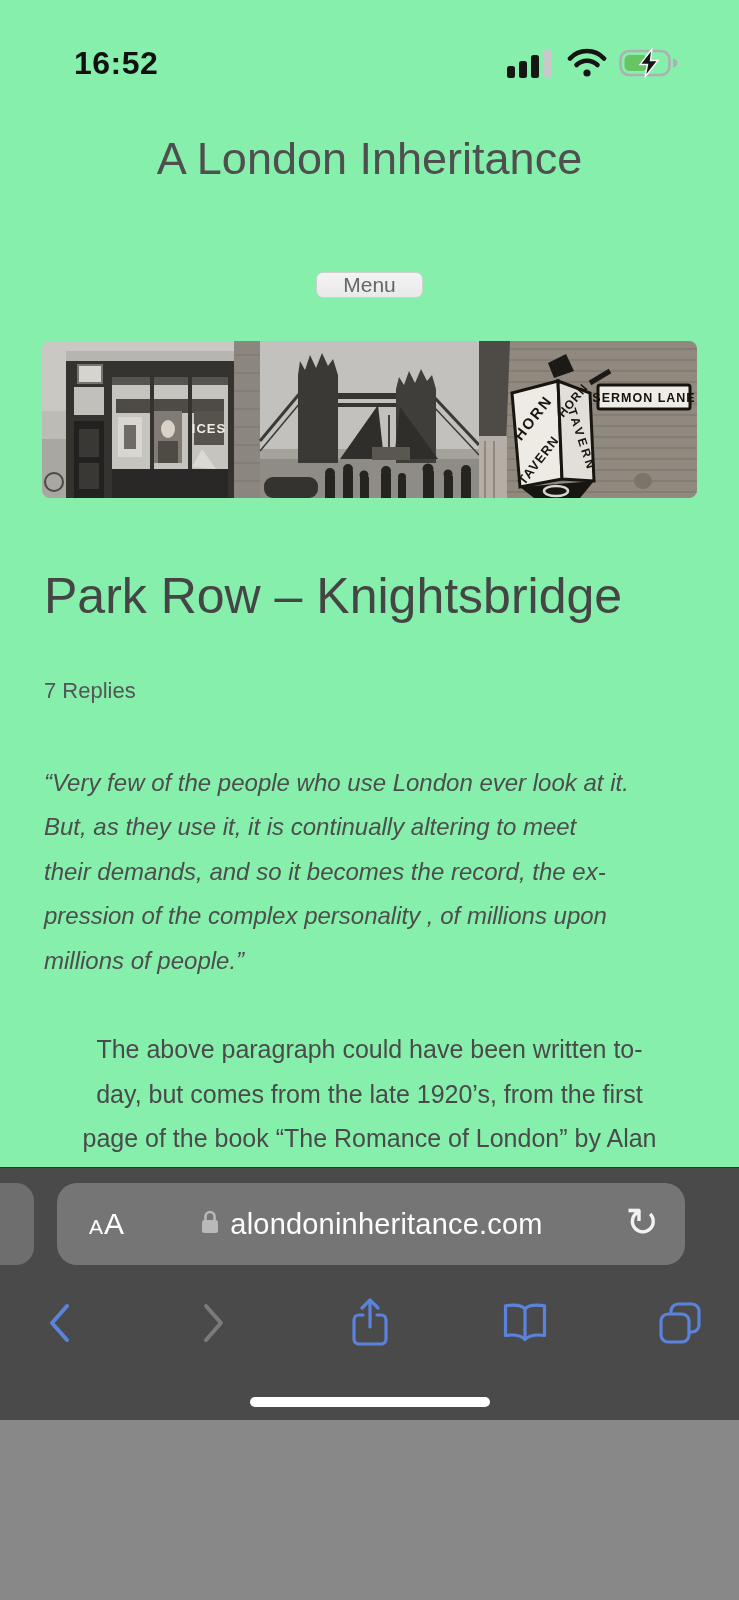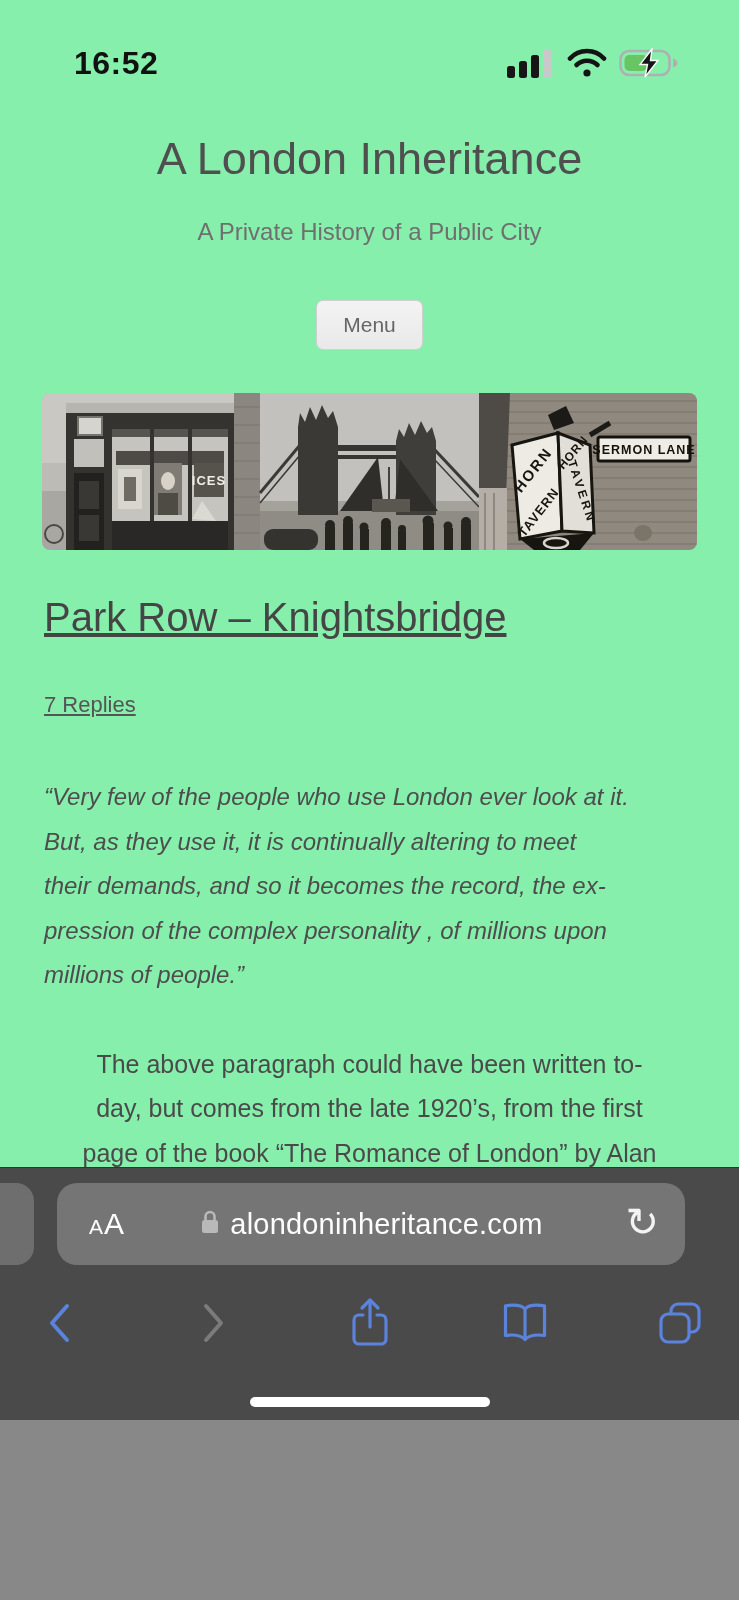--- a/index.html
+++ b/index.html
@@ -16,37 +16,37 @@
     padding:0 58px 18px 74px;
   }
   .status-time { font-size:32px; font-weight:700; color:#111; letter-spacing:.5px; }
   .status-icons { display:flex; align-items:center; gap:12px; }
 
   
   .site-header { text-align:center; padding-top:32px; }
   .site-title { font-size:45px; font-weight:400; color:#4f4f4f; line-height:1.2; }
   .site-tagline { margin-top:32px; font-size:24px; color:#6f6f6f; }
   .menu-btn {
-    margin-top:54px; display:inline-block; padding:12px 26px;
+    margin-top:86px; display:inline-block; padding:0 26px;
     font-size:21px; color:#666; font-family:inherit;
     background:linear-gradient(#f3f3f3,#e9e9e9);
     border:1px solid #cfcfcf; border-radius:7px; cursor:pointer;
   }
 
   
   .banner {
     margin:43px 42px 0 42px; width:655px; height:157px;
     border-radius:8px; overflow:hidden; background:#bbb;
   }
   .banner svg { display:block; font-family:"Liberation Sans", sans-serif; }
 
   
   .article { padding:0 44px; }
-  .article-title { margin-top:42px; font-size:40px; font-weight:400; color:#454545; line-height:1.25;text-decoration:underline; }
-  .replies { display:inline-block; margin-top:50px; font-size:22px; color:#555; text-decoration:underline; cursor:pointer; }
+  .article-title { margin-top:67px; font-size:50px; font-weight:400; color:#454545; line-height:1.25; }
+  .replies { display:inline-block; margin-top:50px; font-size:22px; color:#555; cursor:pointer; }
   .quote {
     margin-top:57px; font-size:24px; font-style:italic; color:#4d4d4d;
     line-height:44.5px; white-space:pre-line;
   }
   .body-text {
     margin-top:44px; font-size:25px; color:#4a4a4a;
     line-height:44.5px; white-space:pre-line;text-align:center;
   }
 
   
@@ -115,21 +115,20 @@
           <path d="M54 10.5 Q58.5 12 58.5 15 Q58.5 18 54 19.5 Z" fill="#b0b0b2"></path>
           <rect x="5.5" y="7" width="23" height="16" rx="5" fill="#67c663"></rect>
           <polygon points="33,1 21,16.5 28.5,16.5 26,29 39,12.5 31.5,12.5" fill="#151515" stroke="#fafafa" stroke-width="1.4"></polygon>
         </svg>
       </span>
     </span>
   </div>
 
   <div class="site-header">
     <div class="site-title">A London Inheritance</div>
-    <div class="site-tagline">A Private History of a Public City</div>
     <button class="menu-btn">Menu</button>
   </div>
 
   <div class="banner">
     <svg width="655" height="157" viewBox="0 0 655 157" preserveAspectRatio="none">
 
       <g>
         <rect x="0" y="0" width="218" height="157" fill="#cac8c3"></rect>
         <rect x="0" y="70" width="24" height="28" fill="#bdbbb6"></rect>
         <rect x="0" y="98" width="24" height="59" fill="#a9a7a2"></rect>

